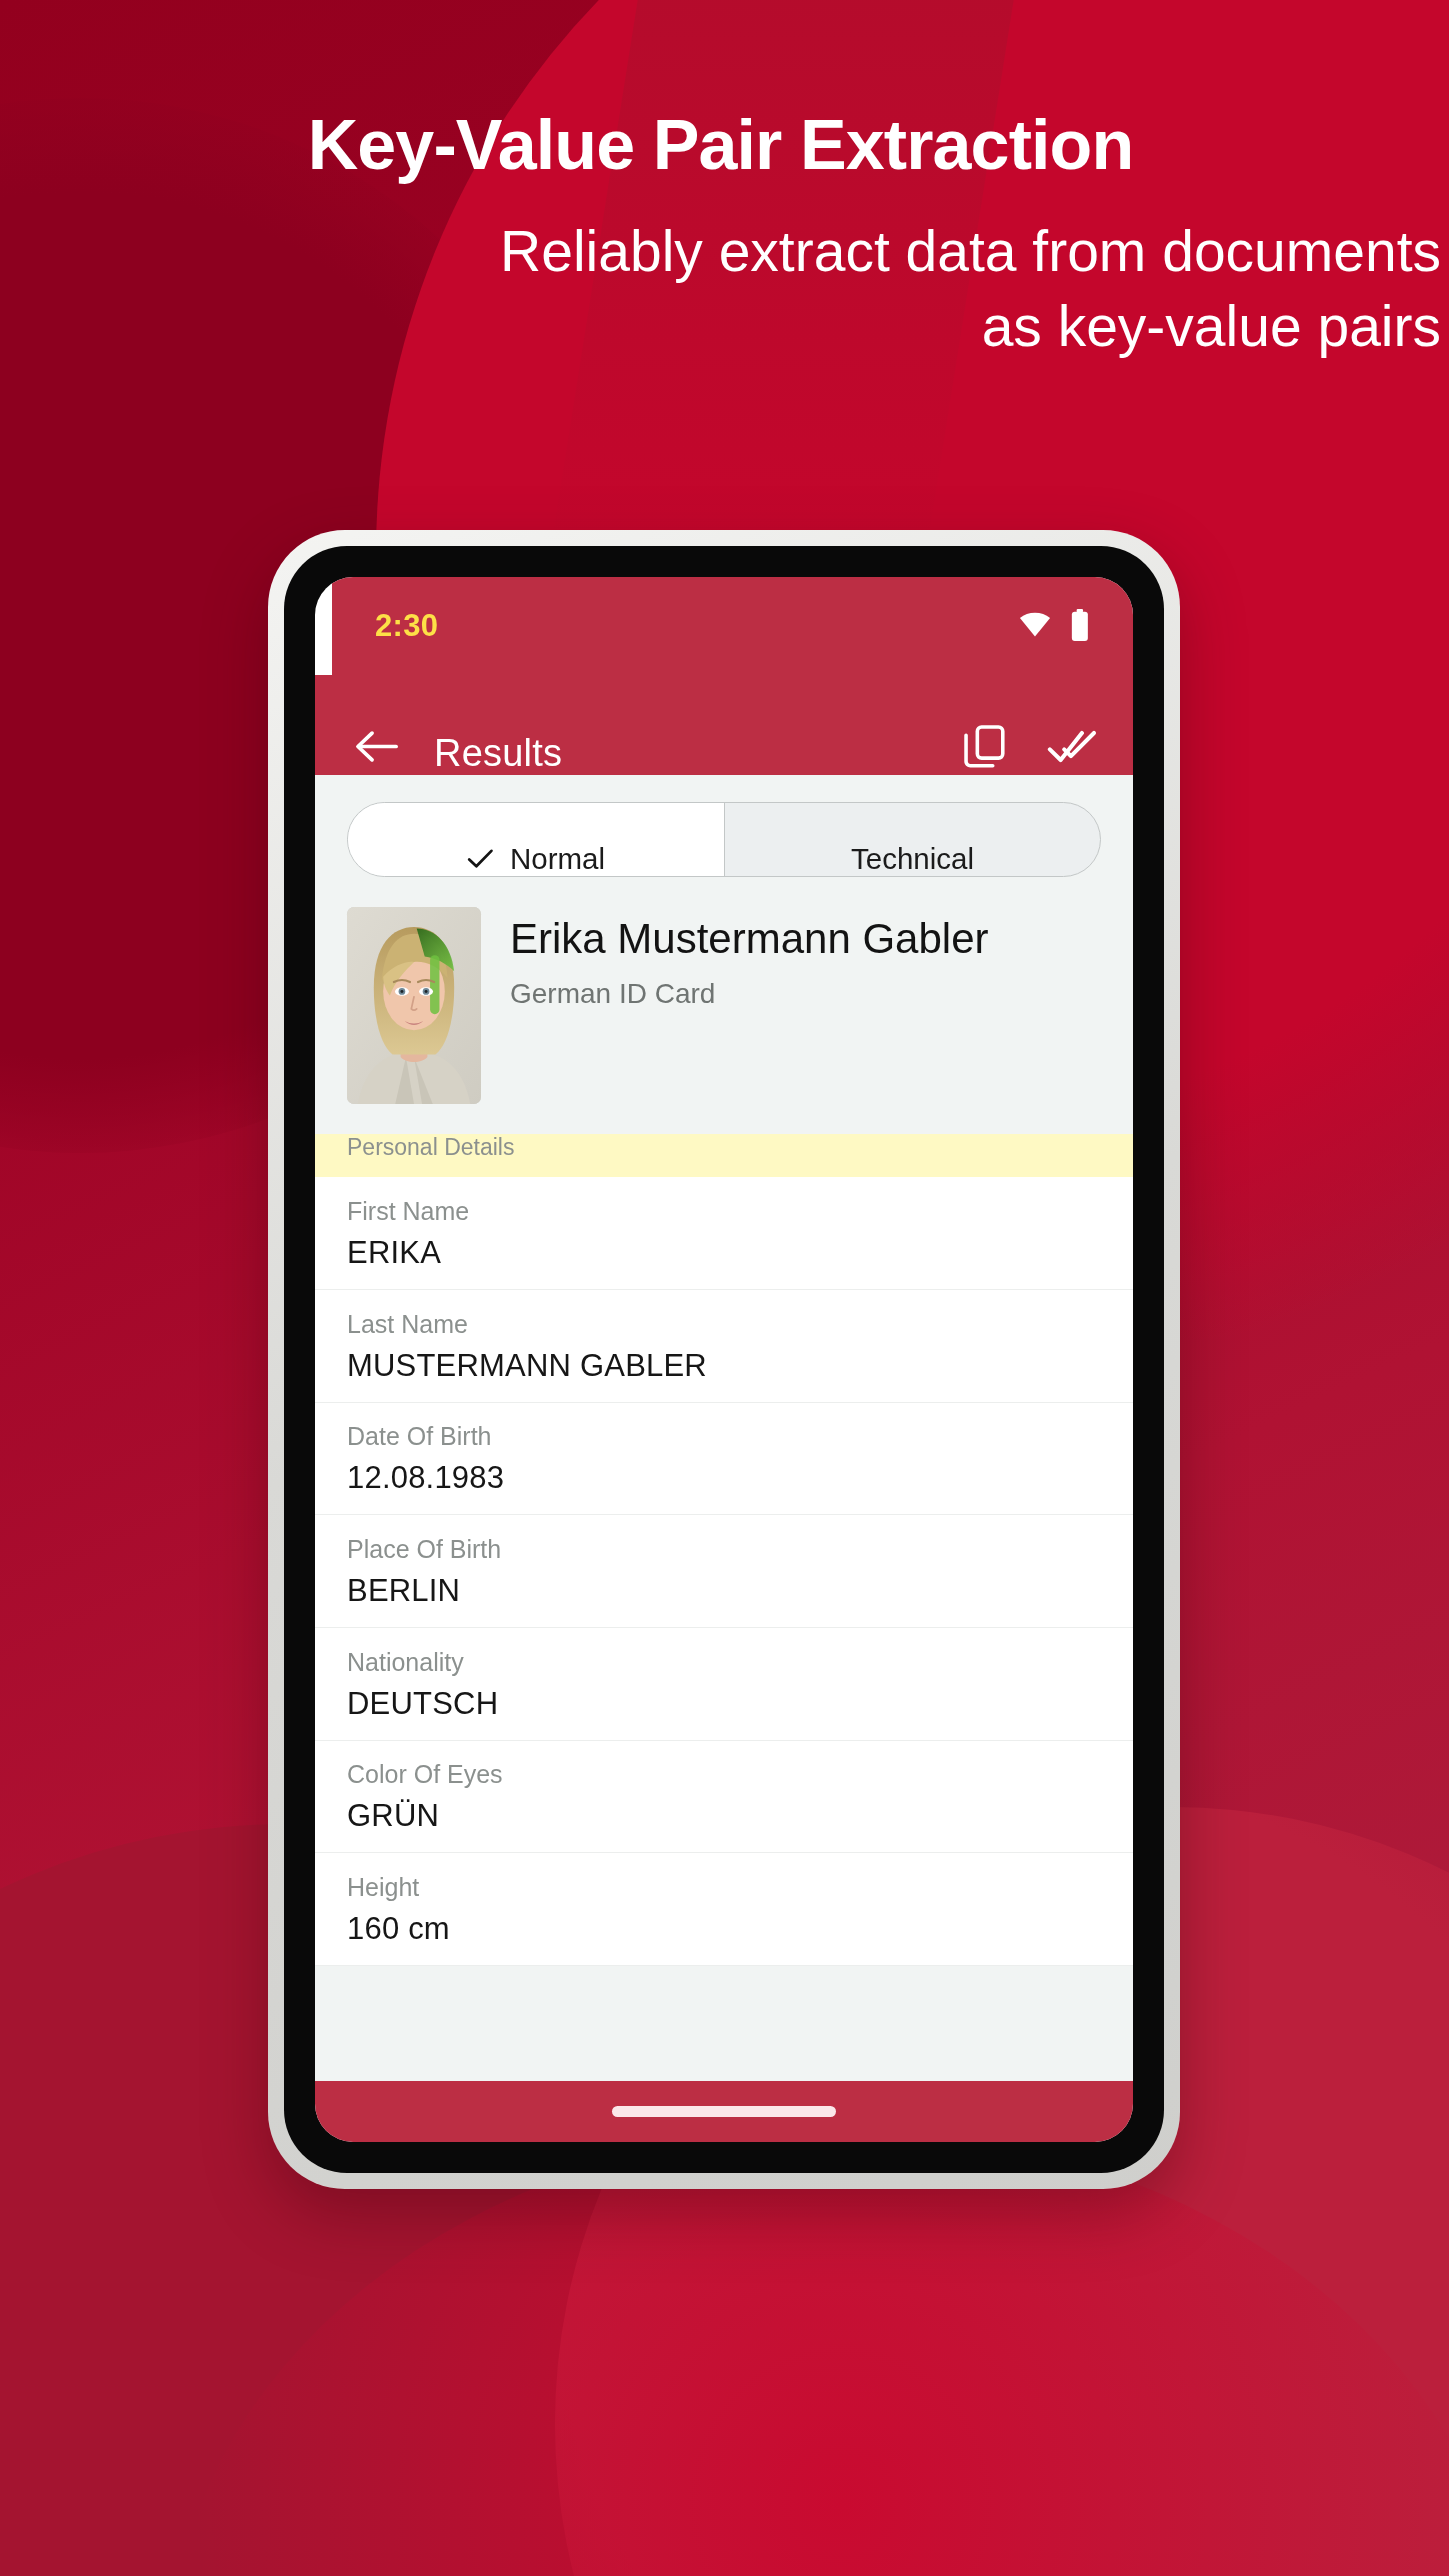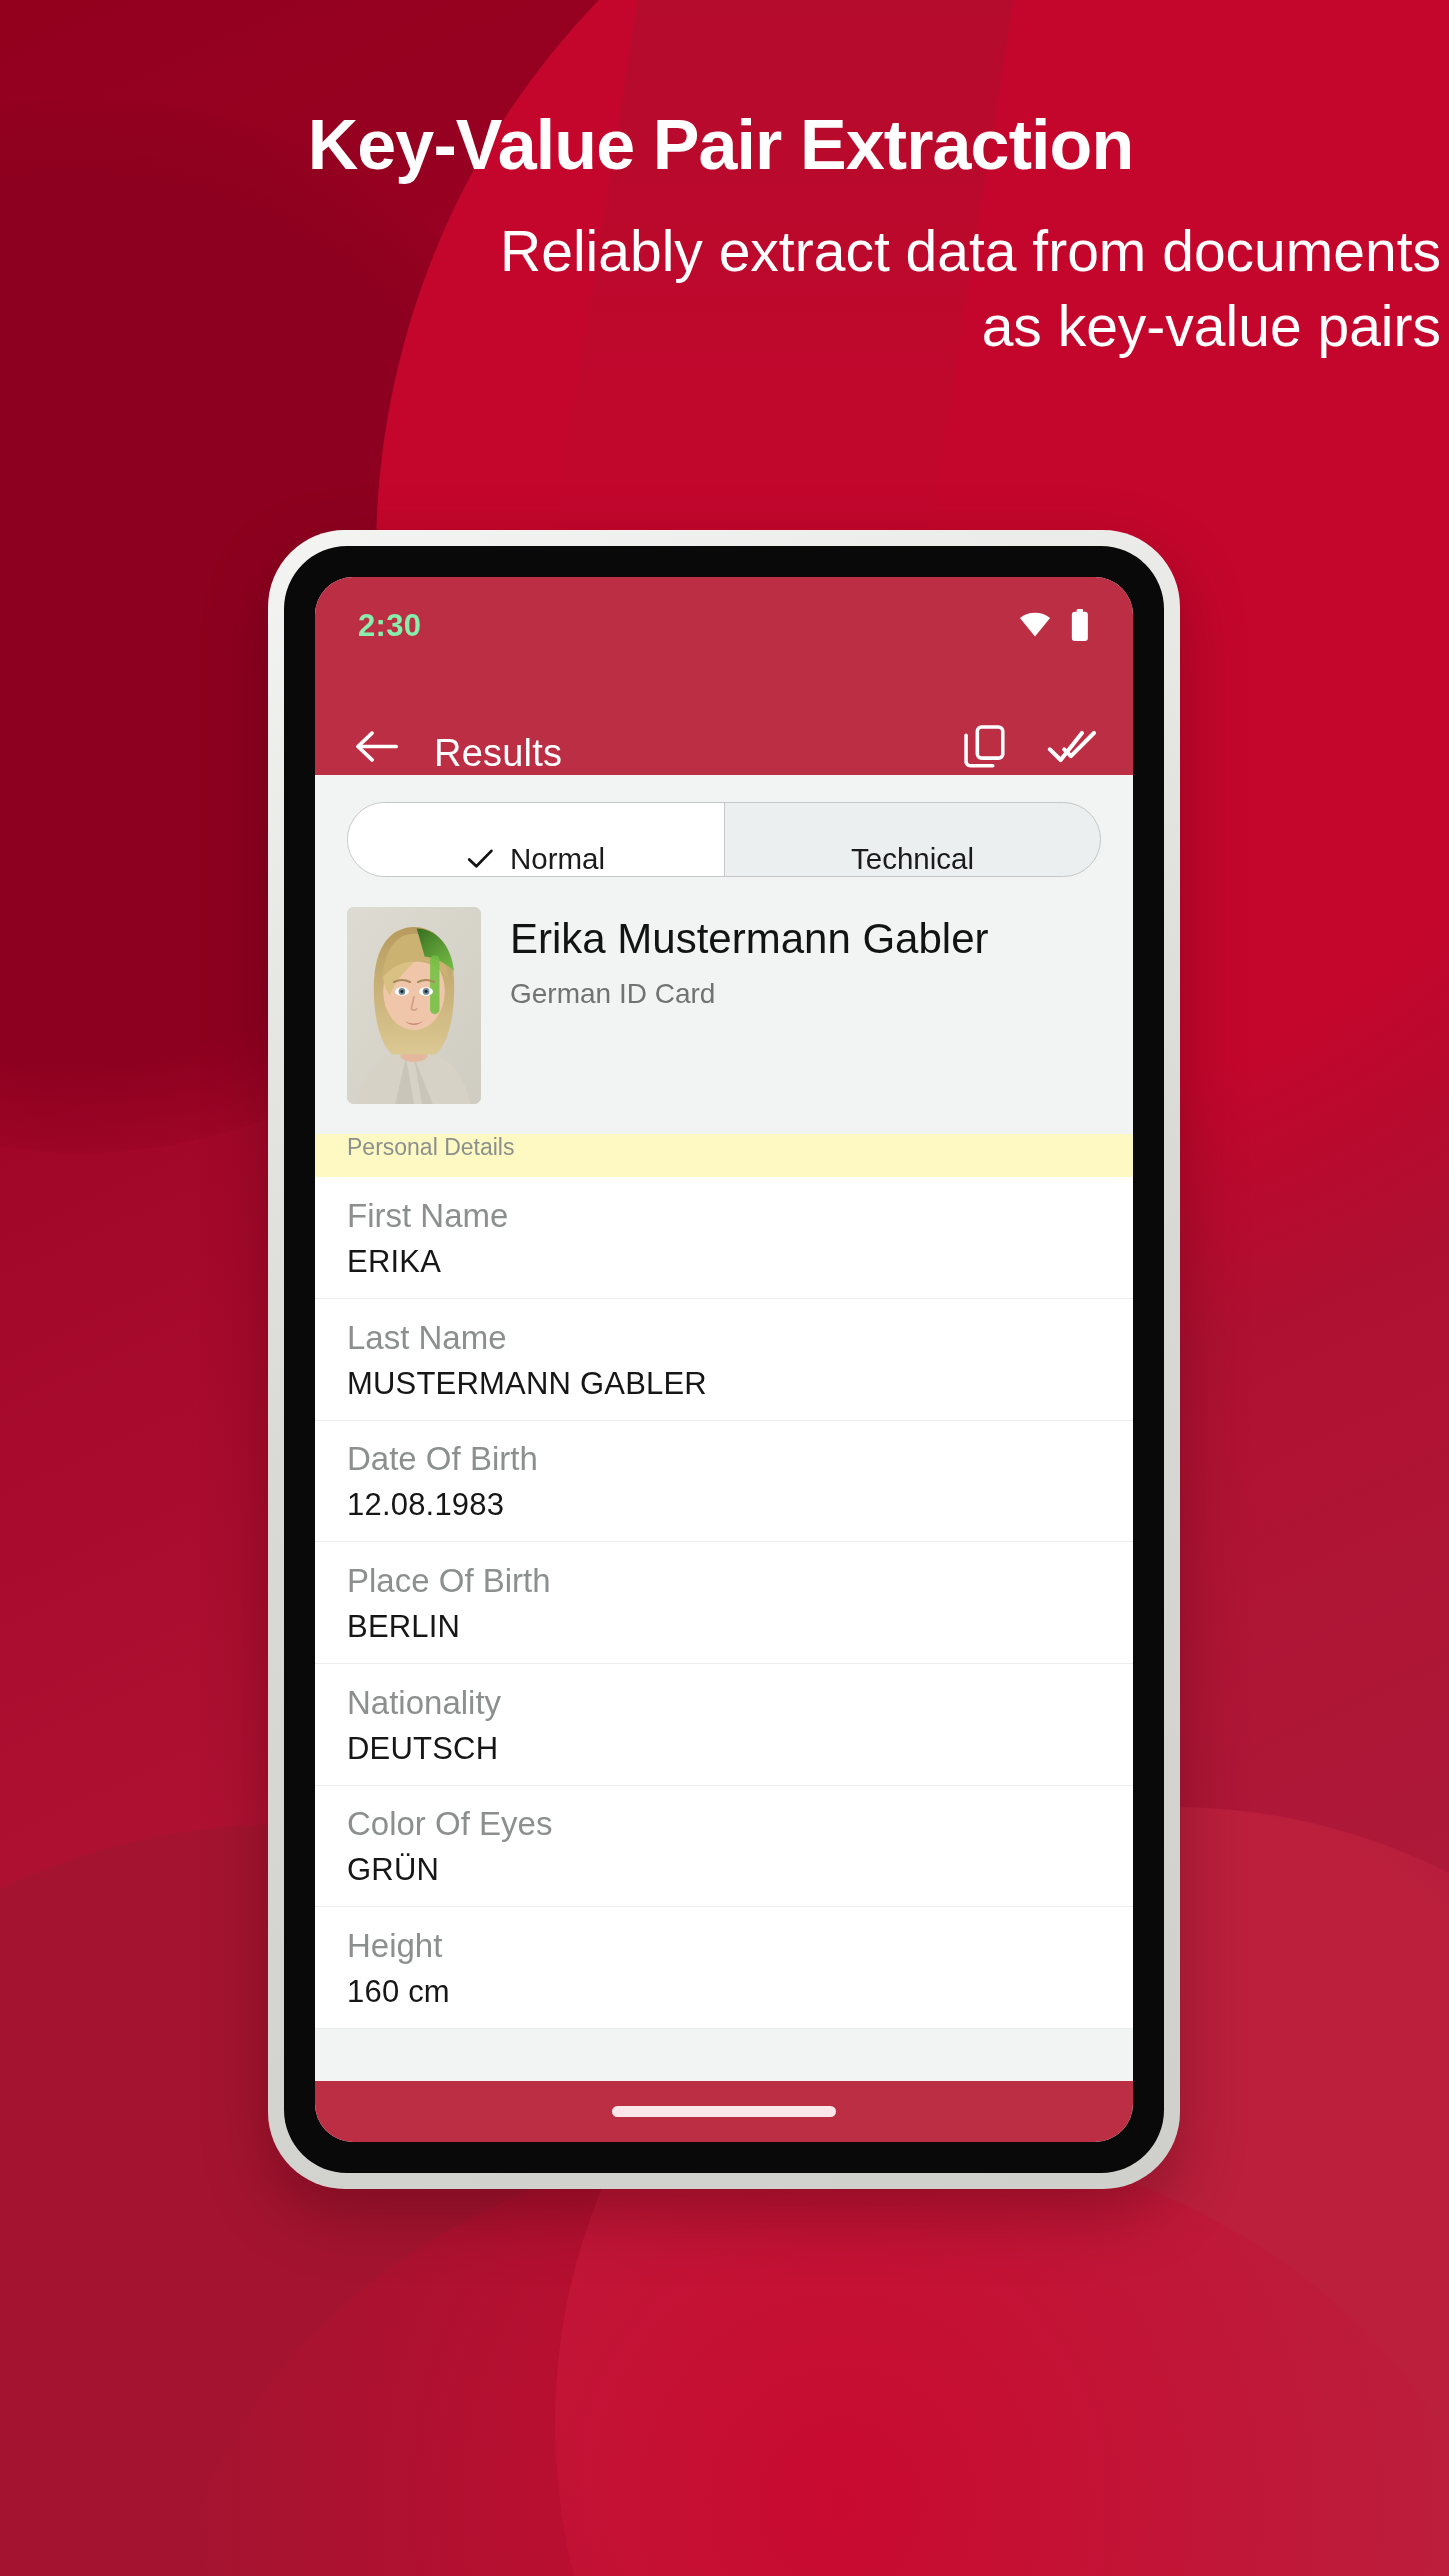--- a/index.html
+++ b/index.html
@@ -104,21 +104,22 @@
     display:flex;
     flex-direction:column;
   }
 
   
   .statusbar {
     flex: 0 0 98px;
     background: #bc2e44;
     display:flex; align-items:center;
     padding: 0 43px;
-    color:#86efac;
+    color:#fde047;
+    margin-left:17px;
   }
   .status-time { font-size: 31px; font-weight:700; letter-spacing:0.3px; }
   .status-icons { margin-left:auto; display:flex; align-items:center; gap:19.7px; }
   .ic-wifi, .ic-batt { display:block; }
 
   
   .appbar {
     flex: 0 0 100px;
     background: #bc2e44;
     display:flex; align-items:flex-end;
@@ -197,21 +198,21 @@
     background:#fef9c3;
   }
 
   .rows { background:#ffffff; }
   .kv-row {
     padding: 19.7px 32px 18px 32px;
     border-bottom: 1.8px solid #eceeed;
     background:#ffffff;
   }
   .kv-key {
-    font-size: 33px;
+    font-size: 25px;
     color:#8b908e;
     margin-bottom: 9px;
   }
   .kv-val {
     font-size: 31px;
     color:#161616;
     letter-spacing:0.2px;
   }
 
   

